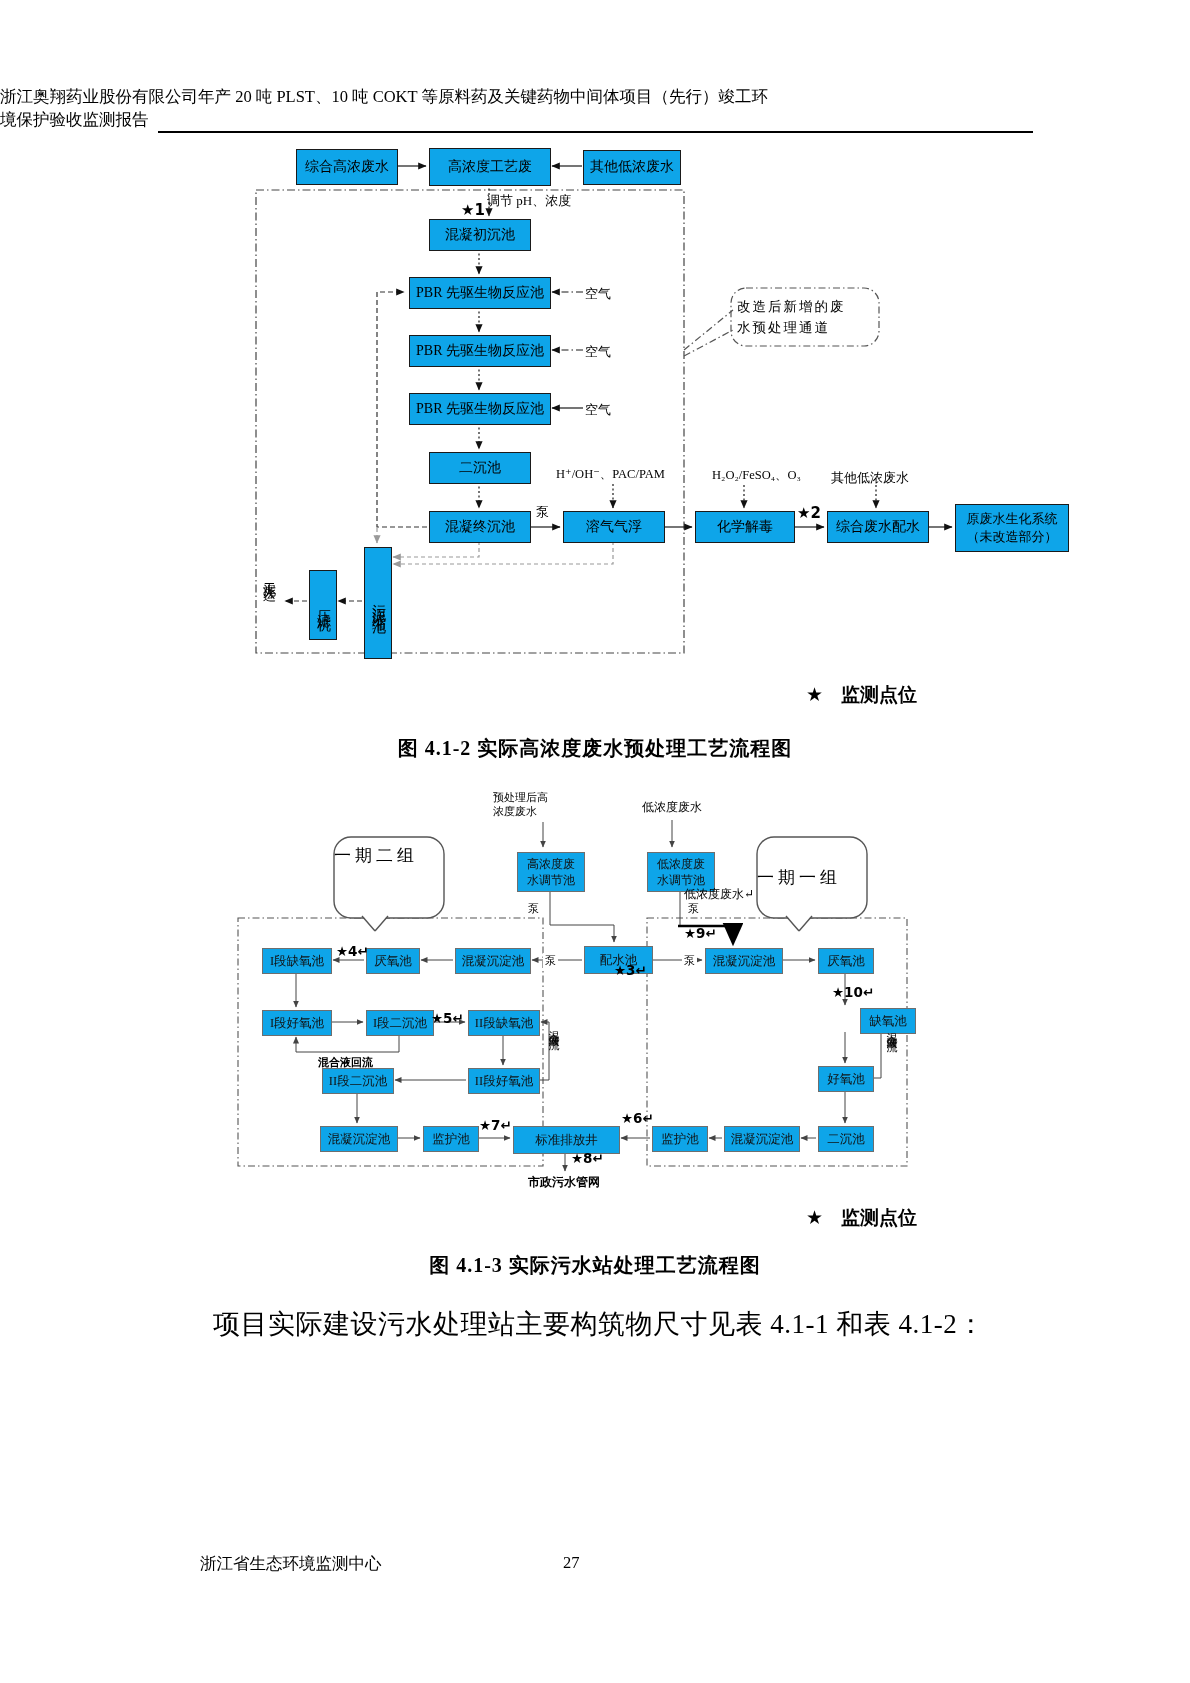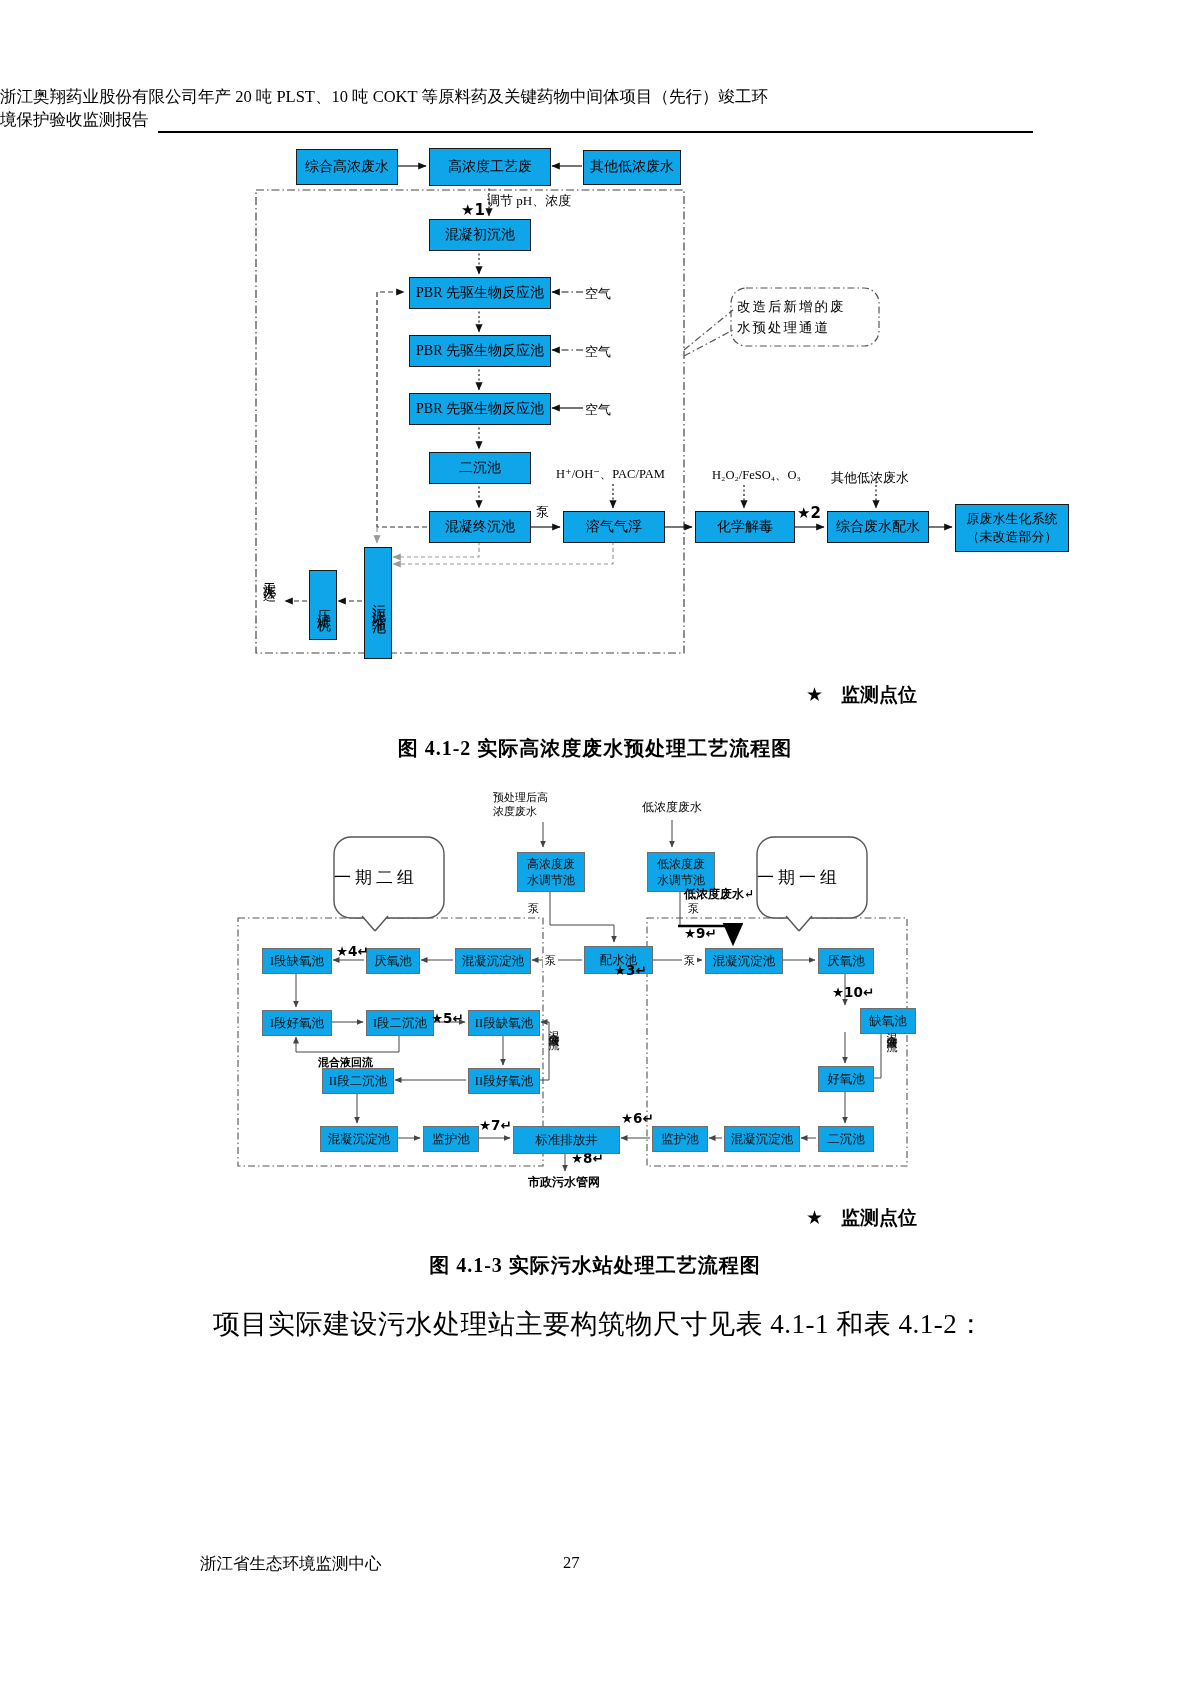--- a/index.html
+++ b/index.html
@@ -179,29 +179,29 @@
   <div class="bub" style="left:737px;top:297px;width:138px;font-size:13.5px;letter-spacing:2px;line-height:1.55">
     <div>改造后新增的废</div>
     <div>水预处理通道</div>
   </div>
 
   <div class="legend" style="top:682px">
     <span class="sp">★</span><span>监测点位</span>
   </div>
   <div class="caption" style="top:735px">图 4.1-2  实际高浓度废水预处理工艺流程图</div>
 
-  <div class="bub" style="left:334px;top:866px;width:110px;font-size:17px;letter-spacing:4px">一期二组</div>
+  <div class="bub" style="left:334px;top:844px;width:110px;font-size:17px;letter-spacing:4px">一期二组</div>
   <div class="bub" style="left:757px;top:866px;width:110px;font-size:17px;letter-spacing:4px">一期一组</div>
 
   <div class="bub" style="left:493px;top:790px;width:84px;font-size:11px;line-height:1.3">
     <div>预处理后高</div>
     <div>浓度废水</div>
   </div>
   <div class="lb" style="left:642px;top:799px;font-size:12px">低浓度废水</div>
-  <div class="lb" style="left:684px;top:886px;font-size:12px;font-weight:700">低浓度废水↵</div>
+  <div class="lb" style="left:684px;top:886px;font-size:12px;font-weight:400">低浓度废水↵</div>
 
   <div class="n n2 two" style="left:517px;top:852px;width:66px;height:38px">
     <span>高浓度废</span>
     <span>水调节池</span>
   </div>
   <div class="n n2 two" style="left:647px;top:852px;width:66px;height:38px">
     <span>低浓度废</span>
     <span>水调节池</span>
   </div>
 

